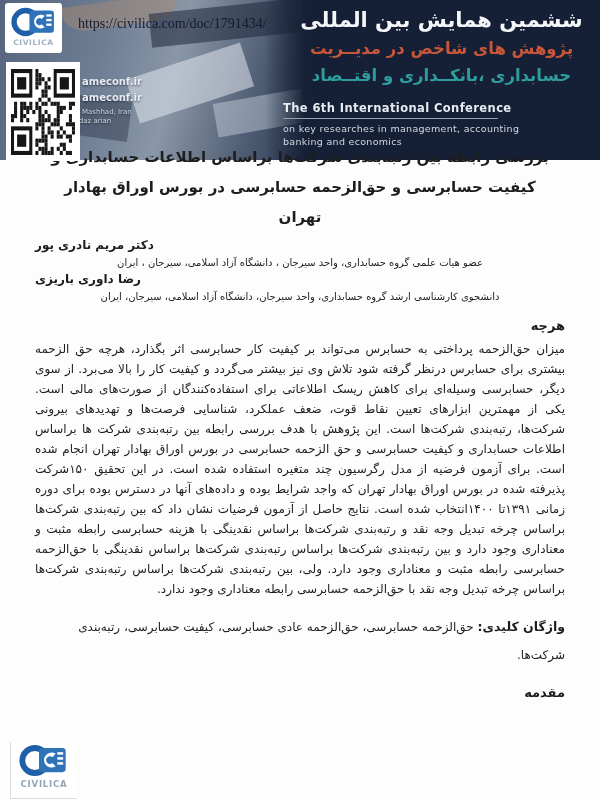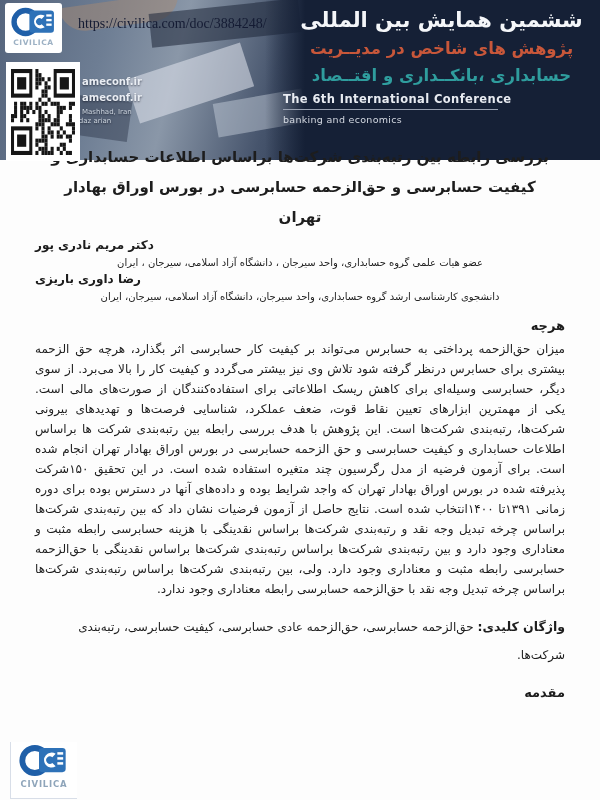--- a/index.html
+++ b/index.html
@@ -15,21 +15,21 @@
   .banner .photo-shapes .p2{left:215px;top:96px;width:90px;height:34px;transform:rotate(-10deg);background:rgba(205,212,224,.45);}
   .banner .photo-shapes .p3{left:40px;top:96px;width:90px;height:40px;transform:rotate(8deg);background:rgba(50,60,80,.5);}
   .banner .photo-shapes .laptop{position:absolute;left:150px;top:6px;width:150px;height:34px;background:rgba(30,38,56,.55);transform:rotate(-6deg);}
   .banner .photo-shapes .arm{position:absolute;left:60px;top:0;width:120px;height:26px;background:rgba(166,138,116,.5);border-radius:0 0 40px 40px;transform:rotate(-8deg);}
 
   .banner-right{position:absolute;top:0;right:0;height:100%;width:335px;direction:rtl;
     background:linear-gradient(to left,#152036 88%,rgba(21,32,54,0));padding-top:8px;box-sizing:border-box;}
   .fa1{color:#f4f6f9;font-weight:bold;font-size:21px;text-align:center;padding-left:18px;}
   .fa2{color:#c8573a;font-weight:bold;font-size:16.5px;text-align:center;margin-top:7px;padding-left:18px;}
   .fa3{color:#2f9d9e;font-weight:bold;font-size:16.5px;text-align:center;margin-top:8px;padding-left:18px;}
-  .en-block{direction:ltr;text-align:left;margin:7px 0 0 18px;}
+  .en-block{direction:ltr;text-align:left;margin:16px 0 0 18px;}
   .en1{color:#e8ebf1;font-weight:bold;font-size:11.5px;letter-spacing:.4px;}
   .en-rule{width:215px;height:1px;background:#9aa2b2;margin:3px 0 3px 0;}
   .en2{color:#d4d9e2;font-size:9.5px;letter-spacing:.3px;line-height:13px;}
 
   
   .logo-box{position:absolute;left:5px;top:3px;width:57px;height:50px;background:#fff;border-radius:3px;
     display:flex;flex-direction:column;align-items:center;justify-content:flex-start;padding-top:2px;box-sizing:border-box;z-index:5;}
   .logo-box .wordmark{font-size:7.5px;font-weight:bold;color:#9db1c4;letter-spacing:.6px;margin-top:-1px;}
   .logo-box-sm{position:absolute;left:10px;top:742px;width:66px;height:56px;background:#fff;
     display:flex;flex-direction:column;align-items:center;z-index:5;border-left:1px solid #d8dee8;border-bottom:1px solid #d8dee8;}
@@ -75,20 +75,21 @@
       <div class="paper p3"></div>
     </div>
 
     <div class="banner-right">
       <div class="fa1">ششمین همایش بین المللی</div>
       <div class="fa2">پژوهش های شاخص در مدیــریت</div>
       <div class="fa3">حسابداری ،بانکــداری و اقتــصاد</div>
       <div class="en-block">
         <div class="en1">The 6th International Conference</div>
         <div class="en-rule"></div>
+        <div class="en2">on key researches in management, accounting</div>
         <div class="en2">banking and economics</div>
       </div>
     </div>
 
     <span class="photo-cap cap1">ameconf.ir</span>
     <span class="photo-cap cap2">ameconf.ir</span>
     <span class="photo-cap cap3">Mashhad, Iran</span>
     <span class="photo-cap cap4">rdaz arian</span>
   </div>
 
@@ -97,21 +98,21 @@
       <circle cx="19" cy="22" r="15" fill="none" stroke="#1f5fa8" stroke-width="7"></circle>
       <rect x="24" y="7" width="32" height="29" rx="4" fill="#2e72b8"></rect>
       <path d="M44 14 a9 9 0 1 0 0 15 l-4 -4 a4.5 4.5 0 1 1 0 -7 z" fill="#ffffff"></path>
       <rect x="46" y="12" width="7" height="3" fill="#ffffff"></rect>
       <rect x="46" y="18" width="7" height="3" fill="#ffffff"></rect>
       <rect x="46" y="24" width="7" height="3" fill="#ffffff"></rect>
     </svg>
     <div class="wordmark">CIVILICA</div>
   </div>
 
-  <a class="doc-url" href="#">https://civilica.com/doc/3884248/</a>
+  <a class="doc-url" href="#">https://civilica.com/doc/1791434/</a>
 
   <div class="qr-box">
     <svg preserveAspectRatio="none" viewBox="0 0 84 84">
         <rect x="32" y="0" width="4" height="4" fill="#161616"></rect>
         <rect x="32" y="4" width="4" height="4" fill="#161616"></rect>
         <rect x="36" y="4" width="4" height="4" fill="#161616"></rect>
         <rect x="32" y="8" width="4" height="4" fill="#161616"></rect>
         <rect x="36" y="8" width="4" height="4" fill="#161616"></rect>
         <rect x="40" y="8" width="4" height="4" fill="#161616"></rect>
         <rect x="48" y="8" width="4" height="4" fill="#161616"></rect>

